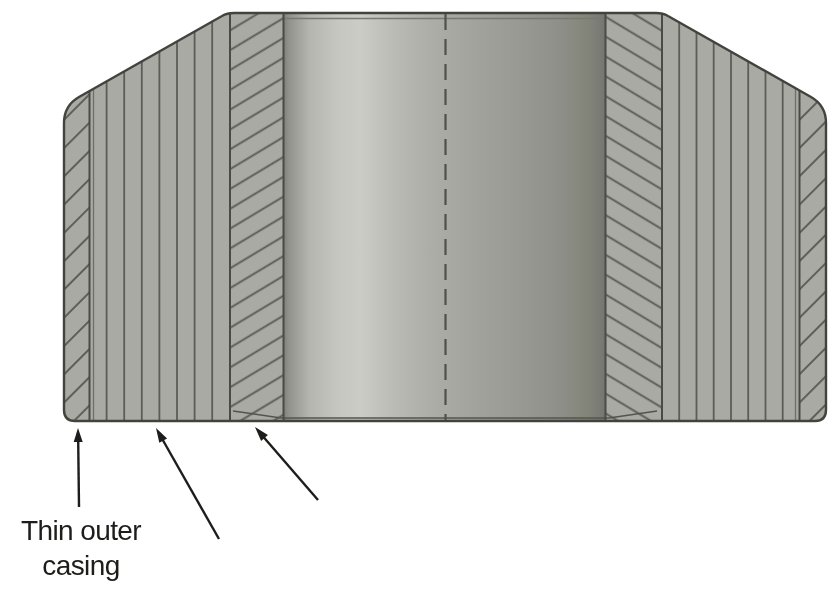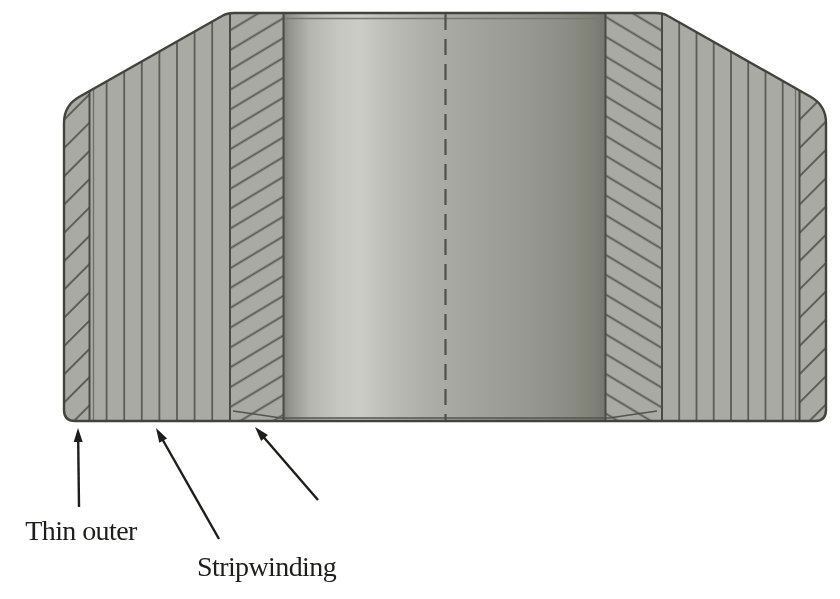--- a/index.html
+++ b/index.html
@@ -6,21 +6,21 @@
     margin: 0;
     padding: 0;
     background: #ffffff;
   }
   .canvas {
     position: relative;
     width: 840px;
     height: 599px;
     background: #ffffff;
     overflow: hidden;
-    font-family: Liberation Serif, serif;
+    font-family: Liberation Sans, sans-serif;
   }
   .drawing {
     position: absolute;
     left: 0;
     top: 0;
   }
   .anno-label {
     position: absolute;
     color: #1d1d1b;
     font-size: 28px;
@@ -158,18 +158,18 @@
 
       <g>
         <line x1="318" y1="500" x2="263.5" y2="437"></line>
         <polygon points="255,427 267.9,435.1 261.1,440.9" stroke="none"></polygon>
       </g>
     </g>
   </svg>
 
   <div class="anno-label" id="label-thin-outer-casing">
     <span class="line">Thin outer</span>
+    <span class="line">casing</span>
   </div>
 
-  <div class="anno-label" id="label-stripwinding">Stripwinding</div>
 
 
 </div>
 
 </body></html>

